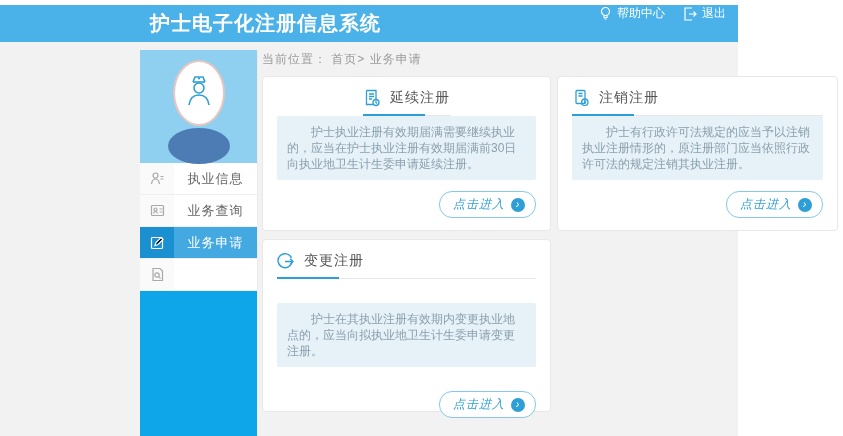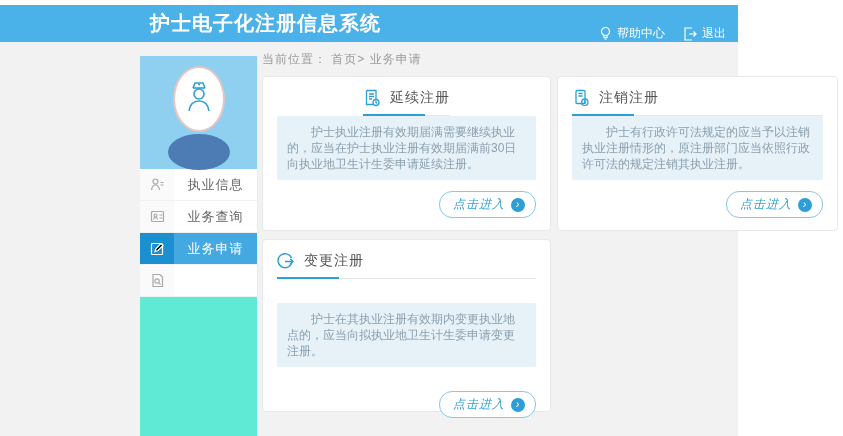--- a/index.html
+++ b/index.html
@@ -15,26 +15,26 @@
   }
   *{margin:0;padding:0;box-sizing:border-box;}
   html,body{width:843px;height:436px;overflow:hidden;}
   body{font-family:"Liberation Sans","DejaVu Sans",sans-serif;background:#fff;}
   .page{position:relative;width:738px;height:436px;background:var(--page-bg);}
   .topstrip{position:absolute;top:0;left:0;right:0;height:5px;background:#fff;}
 
   
   .header{position:absolute;top:5px;left:0;right:0;height:37px;background:var(--header-blue);}
   .header-title{position:absolute;left:150px;top:0;height:37px;line-height:37px;color:#fff;font-size:20px;font-weight:bold;letter-spacing:1px;}
-  .header-right{position:absolute;right:12px;top:0;height:37px;display:flex;align-items:flex-end;gap:18px;color:#fff;font-size:12px;}
+  .header-right{position:absolute;right:12px;top:0;height:37px;display:flex;align-items:flex-start;gap:18px;color:#fff;font-size:12px;}
   .hlink{display:flex;align-items:center;gap:5px;cursor:pointer;}
   .hlink svg{display:block;}
 
   
-  .sidebar{position:absolute;left:140px;top:56px;width:118px;bottom:0;background:#5eead4;border-right:1px solid #ececec;}
+  .sidebar{position:absolute;left:140px;top:50px;width:118px;bottom:0;background:#0ea5e9;border-right:1px solid #ececec;}
   .avatar-block{height:113px;background:var(--avatar-bg);position:relative;}
   .avatar-oval{position:absolute;left:50%;top:10px;transform:translateX(-50%);width:52px;height:66px;background:#fff;border:2px solid #e9c4c0;border-radius:50%;display:flex;align-items:center;justify-content:center;}
   .name-ellipse{position:absolute;left:50%;top:78px;transform:translateX(-50%);width:62px;height:36px;border-radius:50%;background:var(--ellipse-blue);}
   .menu{background:#fff;}
   .menu-item{display:flex;height:32px;border-bottom:1px solid #f0f0f0;cursor:pointer;background:#fff;}
   .mi-icon{width:34px;display:flex;align-items:center;justify-content:center;background:#fafafa;}
   .mi-icon svg{display:block;stroke:#a9a9a9;}
   .mi-label{flex:1;display:flex;align-items:center;justify-content:center;font-size:13px;color:#666;letter-spacing:1px;}
   .menu-item.active .mi-icon{background:var(--active-icon-blue);}
   .menu-item.active .mi-icon svg{stroke:#fff;}

